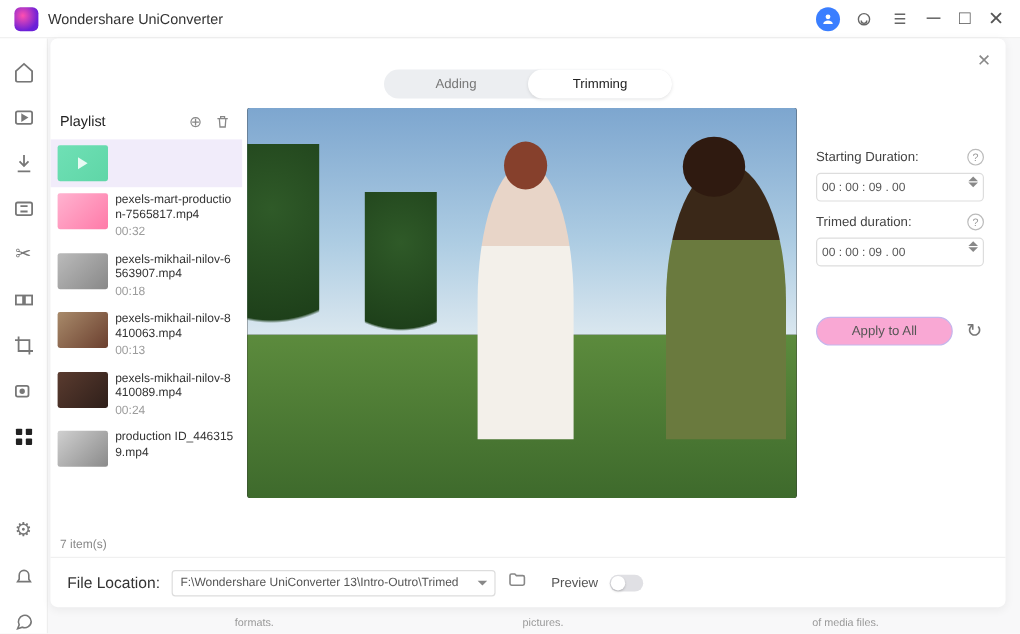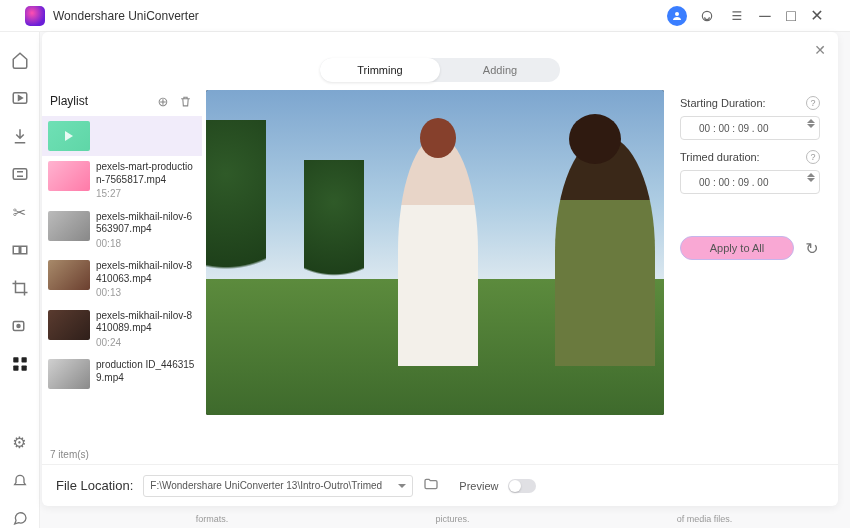--- a/index.html
+++ b/index.html
@@ -1,17 +1,17 @@
 <!DOCTYPE html>
 <html><head>
 <meta charset="utf-8">
 <style>
 *{box-sizing:border-box;margin:0;padding:0;font-family:-apple-system,BlinkMacSystemFont,"Segoe UI",Arial,sans-serif;}
 body{width:850px;height:528px;background:#f5f5f6;overflow:hidden;position:relative;}
-.topbar{height:32px;background:#fff;display:flex;align-items:center;padding:0 25px;border-bottom:1px solid #eee;}
+.topbar{height:32px;background:#fff;display:flex;align-items:center;padding:0 12px;border-bottom:1px solid #eee;}
 .logo{width:20px;height:20px;border-radius:5px;background:radial-gradient(circle at 35% 35%,#ff4fb0 0%,#6b1fd8 70%);margin-right:8px;}
 .app-title{font-size:12px;color:#333;font-weight:500;}
 .topbar-right{margin-left:auto;display:flex;align-items:center;gap:10px;}
 .round-icon{width:20px;height:20px;display:flex;align-items:center;justify-content:center;border-radius:50%;font-size:12px;color:#666;cursor:pointer;}
 .acct{background:#3a7eff;color:#fff;font-size:10px;}
 .win-btn{width:16px;height:16px;display:flex;align-items:center;justify-content:center;cursor:pointer;color:#555;}
 .app-body{display:flex;height:calc(100% - 32px);}
 .sidebar-nav{width:40px;background:#fff;border-right:1px solid #eee;display:flex;flex-direction:column;align-items:center;padding-top:18px;gap:18px;}
 .nav-icon{width:20px;height:20px;display:flex;align-items:center;justify-content:center;color:#777;cursor:pointer;font-size:16px;}
 .nav-icon.active{color:#222;}
@@ -60,25 +60,25 @@
 .play svg{fill:#333;}
 .timeline{flex:1;position:relative;height:24px;}
 .tl-line{position:absolute;left:0;right:0;top:6px;height:2px;background:#d8d8e0;}
 .tl-play{position:absolute;left:0;width:22%;top:6px;height:2px;background:#7b59d8;}
 .tl-playhead{position:absolute;left:22%;top:2px;width:9px;height:9px;border-radius:50%;background:#7b59d8;transform:translateX(-50%);}
 .tl-range{position:absolute;left:22%;width:33%;top:5px;height:4px;background:rgba(123,89,216,0.1);border:1px solid #c5b5ec;}
 .tl-handle{position:absolute;top:10px;width:8px;height:10px;background:#fff;border:1px solid #b9a7e6;cursor:ew-resize;}
 .tl-h1{left:22%;transform:translateX(-50%);}
 .tl-h2{left:55%;transform:translateX(-50%);}
 .time-disp{font-size:10px;color:#555;min-width:62px;text-align:right;}
-.settings-col{width:170px;padding:6px 18px 0 12px;}
+.settings-col{width:170px;padding:6px 18px 0 12px;margin-top:28px;}
 .set-row{margin-bottom:10px;}
 .set-label{font-size:11px;color:#444;display:flex;align-items:center;justify-content:space-between;margin-bottom:6px;}
 .help-ic{width:14px;height:14px;border:1px solid #bbb;border-radius:50%;display:flex;align-items:center;justify-content:center;font-size:9px;color:#999;cursor:pointer;}
-.time-input{border:1px solid #ddd;border-radius:4px;height:24px;display:flex;align-items:center;padding:0 18px;font-size:10px;color:#555;position:relative;}
+.time-input{border:1px solid #ddd;border-radius:4px;height:24px;display:flex;align-items:center;padding:0 4px;font-size:10px;color:#555;position:relative;}
 .spinner{position:absolute;right:4px;top:2px;display:flex;flex-direction:column;gap:1px;}
 .spinner span{width:0;height:0;border-left:4px solid transparent;border-right:4px solid transparent;cursor:pointer;}
 .sp-up{border-bottom:4px solid #888;}
 .sp-down{border-top:4px solid #888;}
 .set-actions{display:flex;align-items:center;gap:10px;margin-top:42px;}
 .apply-btn{flex:1;height:24px;border:1px solid #c5b5ec;border-radius:12px;background:#f9a8d4;color:#555;font-size:11px;cursor:pointer;display:flex;align-items:center;justify-content:center;}
 .reset-ic{width:16px;height:16px;cursor:pointer;color:#777;display:flex;align-items:center;justify-content:center;}
 .modal-footer{height:42px;display:flex;align-items:center;padding:0 14px;gap:10px;border-top:1px solid #f0f0f0;}
 .fl-label{font-size:13px;color:#333;}
 .fl-select{flex:0 0 270px;height:22px;border:1px solid #ddd;border-radius:3px;display:flex;align-items:center;padding:0 6px;font-size:10px;color:#555;cursor:pointer;position:relative;}
@@ -184,22 +184,22 @@
   <div class="main-area">
     <div class="bg-hints">
       <span>formats.</span>
         <span>pictures.</span>
         <span>of media files.</span>
     </div>
 
     <div class="modal">
       <div class="modal-close">✕</div>
       <div class="tab-pill">
+        <div class="tab-item">Adding</div>
         <div class="tab-item active">Trimming</div>
-        <div class="tab-item">Adding</div>
       </div>
 
       <div class="modal-body">
         <div class="playlist-col">
           <div class="playlist-head">
             <div class="playlist-title">Playlist</div>
             <div class="sp"></div>
             <div class="mini-icon">⊕</div>
             <div class="mini-icon">
                 <svg width="13" height="13" viewBox="0 0 24 24" fill="none" stroke="currentColor" stroke-width="2">
@@ -208,21 +208,21 @@
               </div>
           </div>
           <div class="playlist-items">
             <div class="pl-item selected">
                 <div class="thumb selected"></div>
               </div>
             <div class="pl-item">
                 <div class="thumb t1"></div>
                 <div class="pl-meta">
                   <span class="pl-name">pexels-mart-production-7565817.mp4</span>
-                  <div class="pl-dur">15:27</div>
+                  <div class="pl-dur">00:32</div>
                 </div>
               </div>
             <div class="pl-item">
                 <div class="thumb t2"></div>
                 <div class="pl-meta">
                   <span class="pl-name">pexels-mikhail-nilov-6563907.mp4</span>
                   <div class="pl-dur">00:18</div>
                 </div>
               </div>
             <div class="pl-item">

